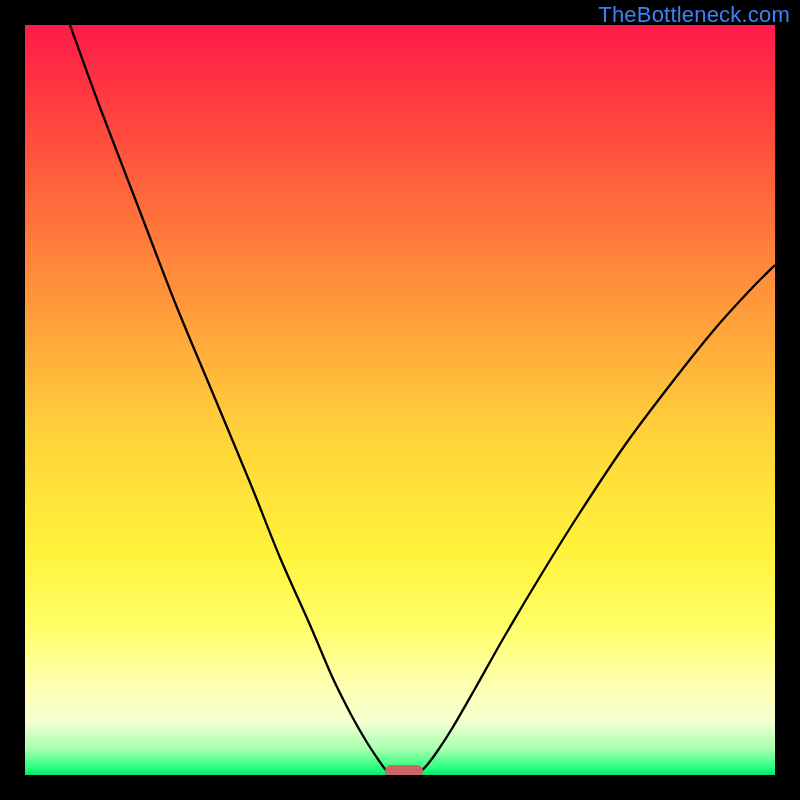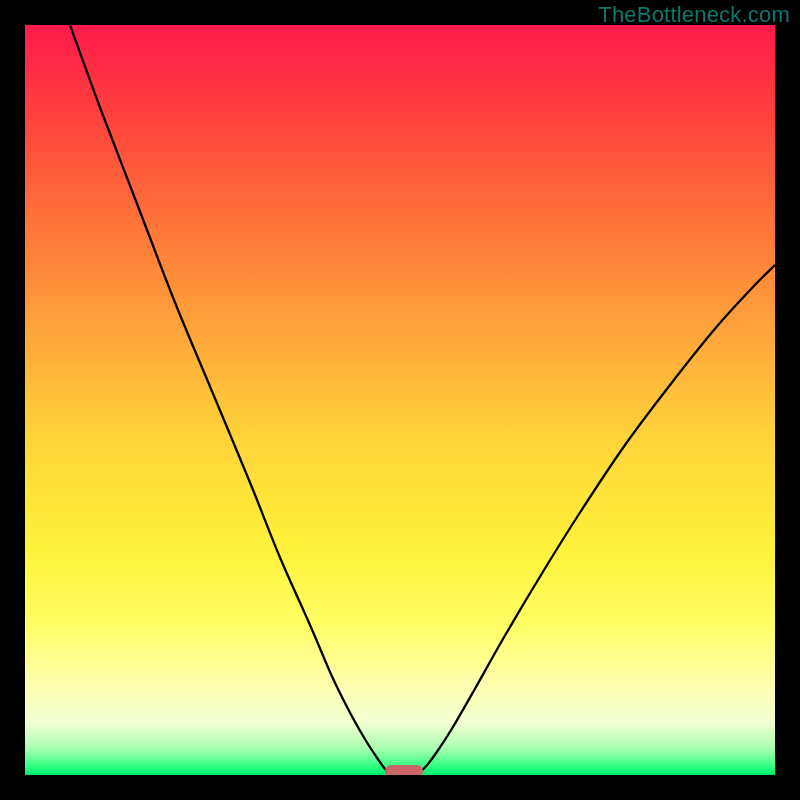--- a/index.html
+++ b/index.html
@@ -35,21 +35,21 @@
   .marker {
     position: absolute;
     border-radius: 6px;
   }
   .watermark {
     position: absolute;
     top: 2px;
     right: 10px;
     font-size: 22px;
     font-weight: 500;
-    color: #0f766e;
+    color: #3b82f6;
     letter-spacing: 0.2px;
   }
 </style>
 </head>
 <body>
 
 <div class="frame">
 
   <div class="plot-area">
     <div class="gradient" id="grad" style="background: linear-gradient(rgb(255, 26, 75) 0%, rgb(255, 59, 63) 10%, rgb(255, 111, 58) 25%, rgb(255, 162, 58) 40%, rgb(255, 212, 58) 55%, rgb(255, 242, 58) 70%, rgb(255, 255, 102) 80%, rgb(255, 255, 176) 88%, rgb(242, 255, 208) 93%, rgb(168, 255, 176) 96.5%, rgb(43, 255, 126) 99%, rgb(0, 232, 107) 100%);"></div>

